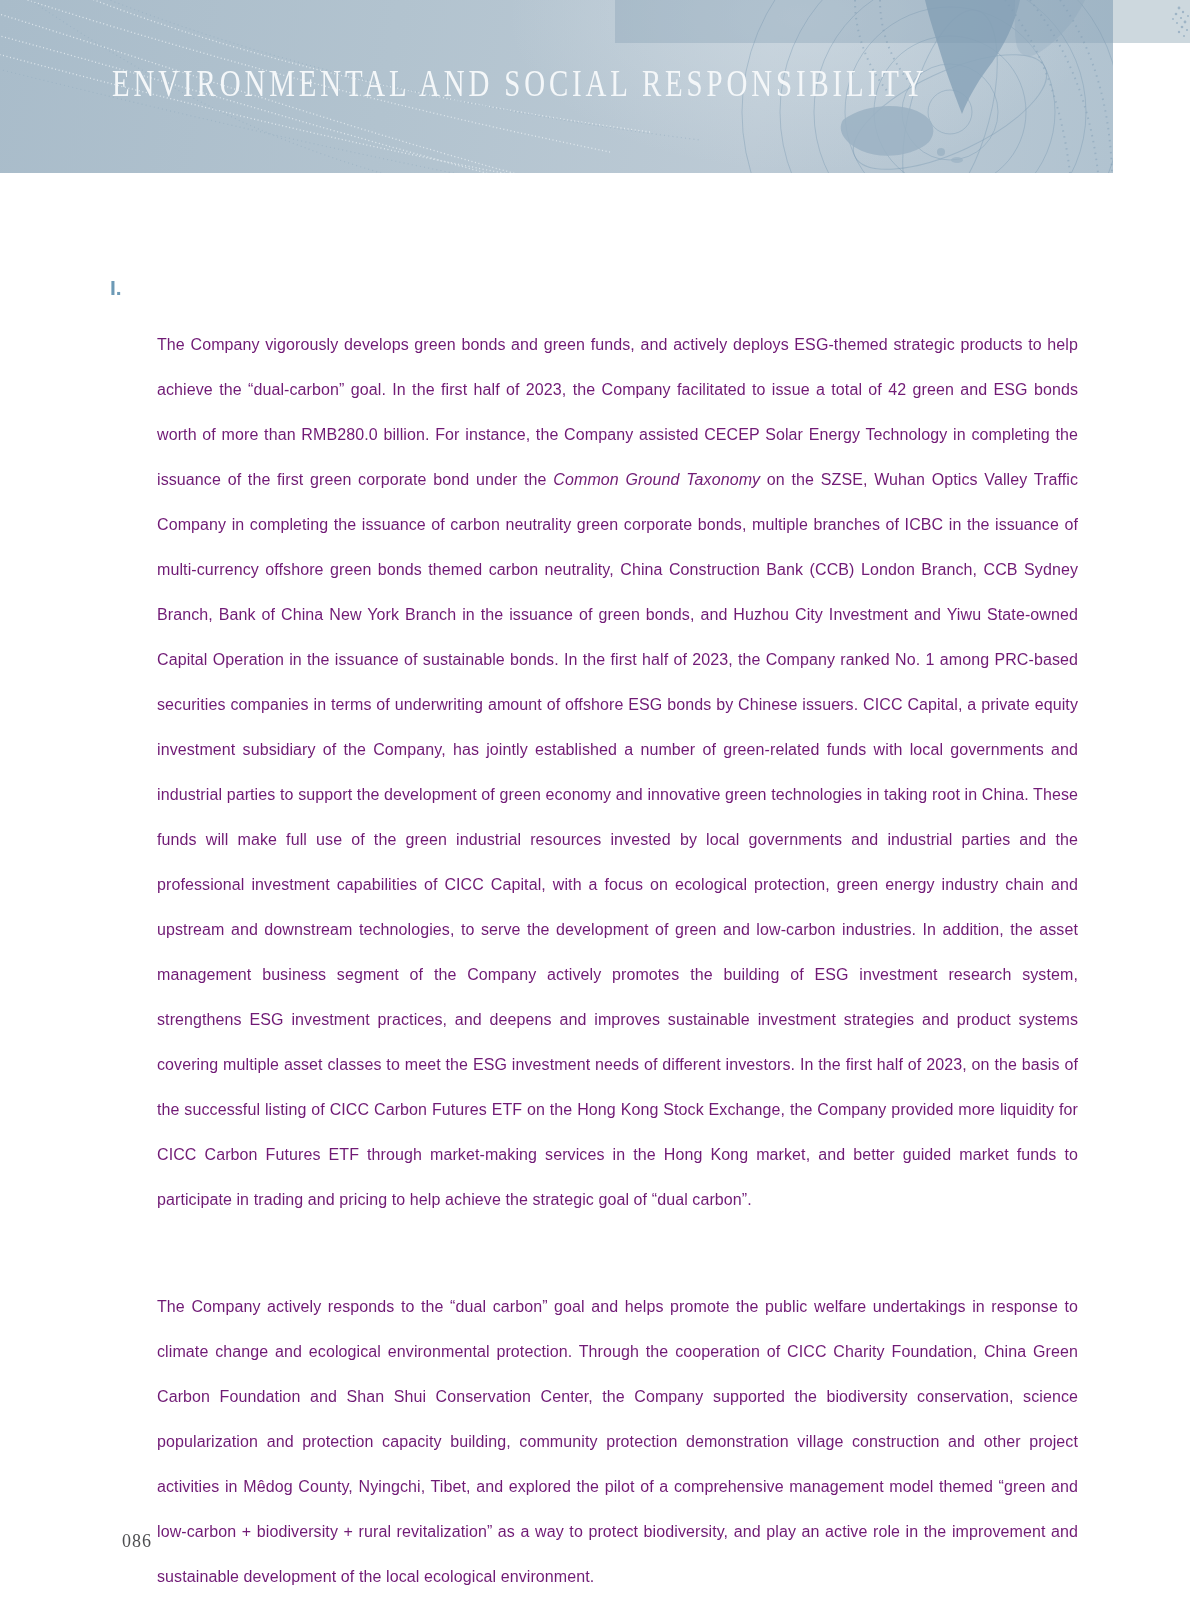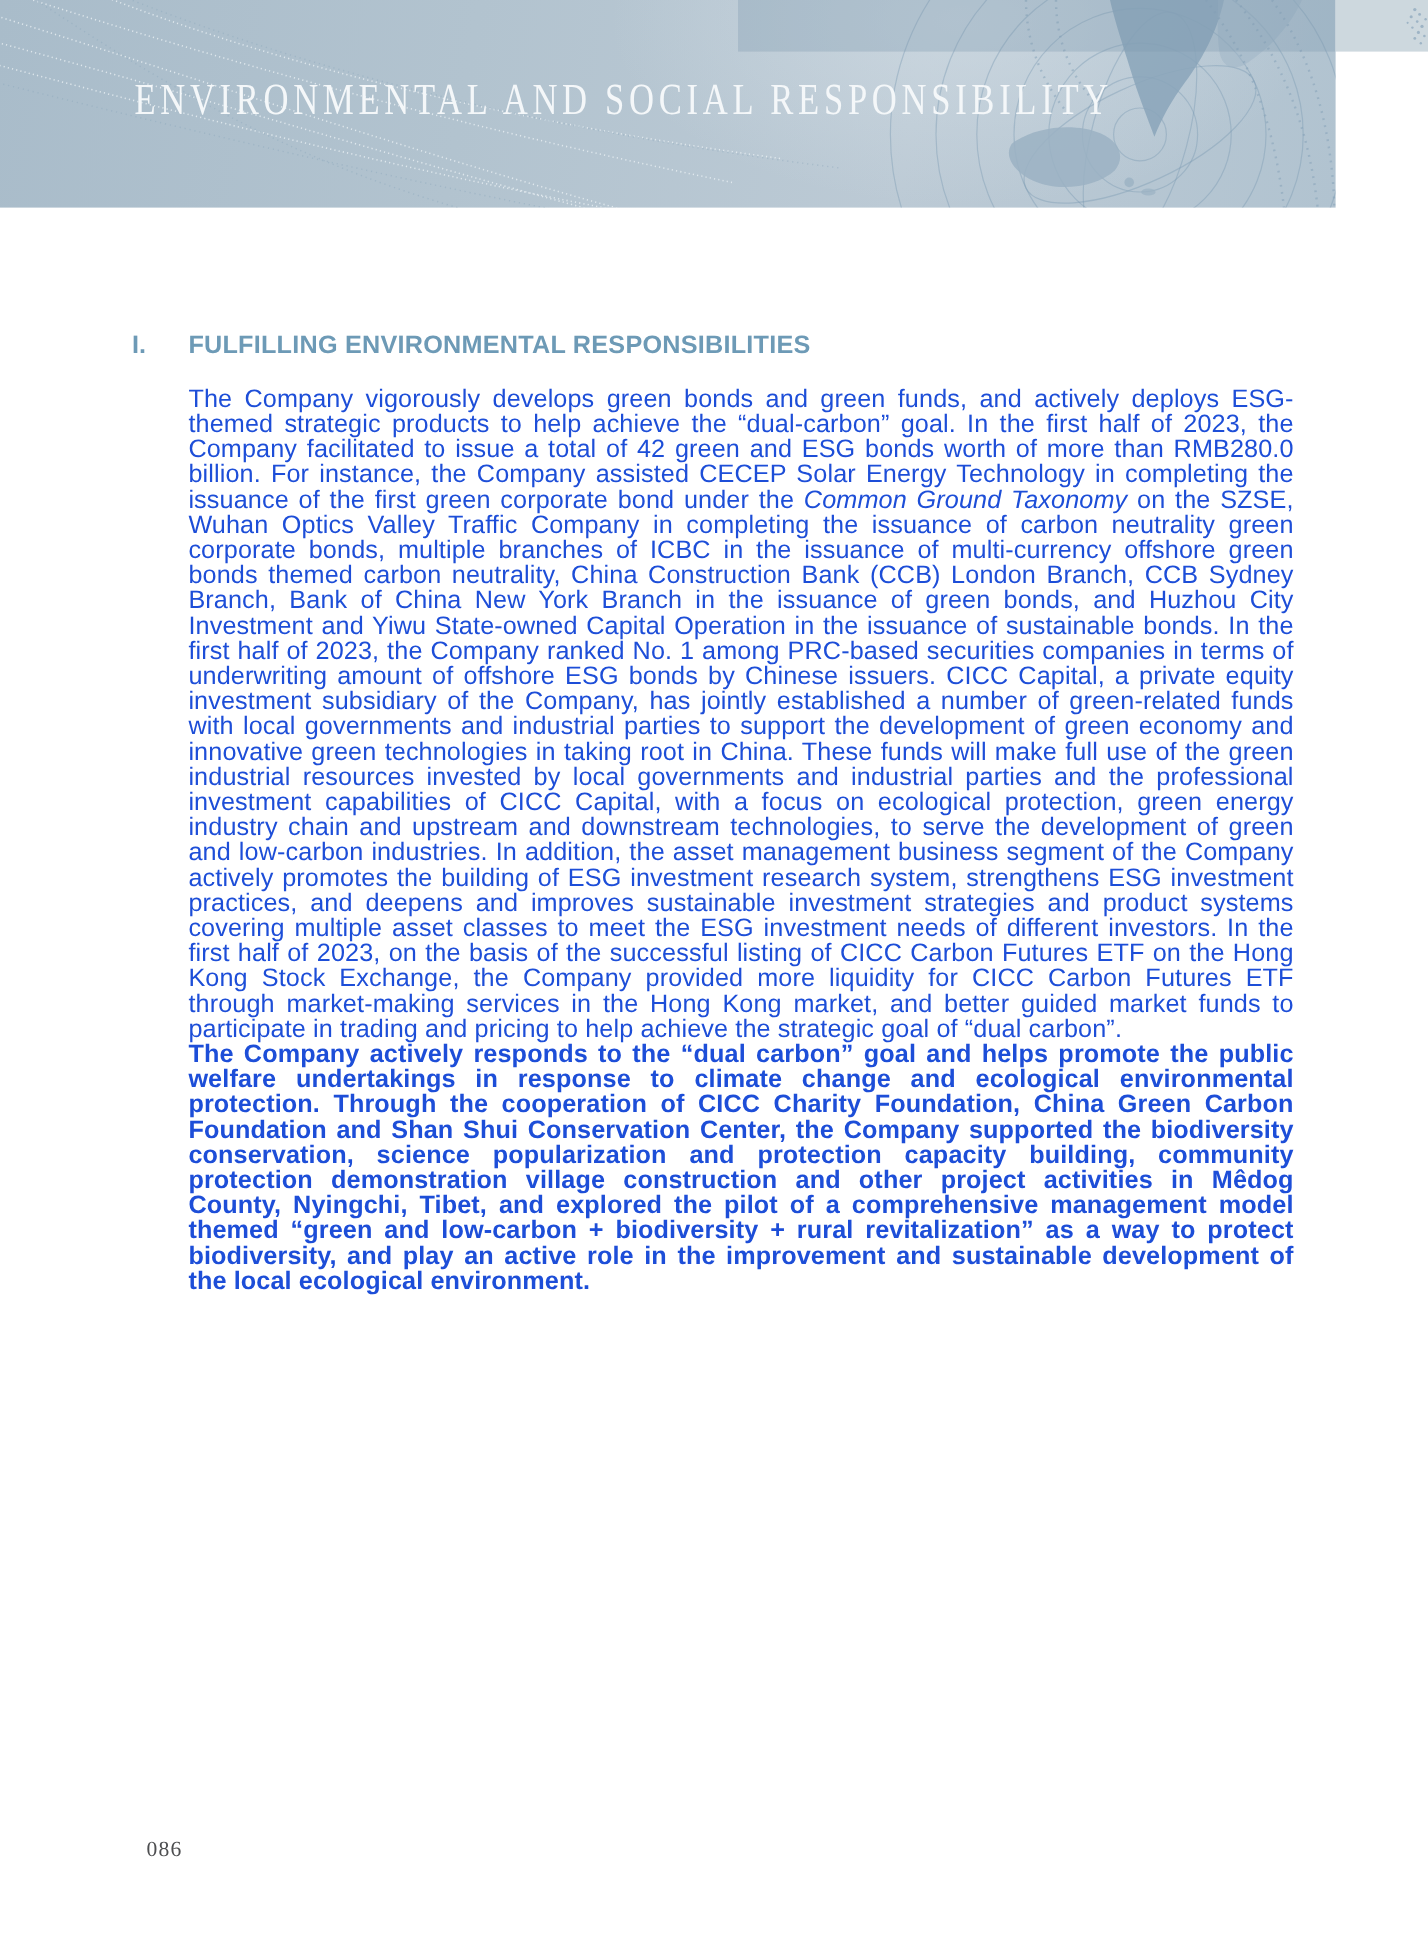--- a/index.html
+++ b/index.html
@@ -41,25 +41,25 @@
   .sec-num{
     width:47px;flex:0 0 47px;
     font-weight:700;font-size:21px;line-height:26px;color:#6d9ab6;
   }
   .sec-title{
     margin:0;font-weight:700;font-size:21px;line-height:26px;
     color:#6d9ab6;letter-spacing:.2px;
   }
   .body-copy{
     margin:0 0 0 47px;width:921px;
-    color:#1d4ed8;font-size:21px;line-height:21px;
+    color:#701a75;font-size:16px;line-height:45px;
     text-align:justify;letter-spacing:.1px;
   }
   .p1{margin-top:21px;}
-  .p2{font-weight:bold;}
+  .p2{margin-top:62px;}
   .body-copy em{font-style:italic;}
 
   
   .page-number{
     position:absolute;left:111px;top:1531px;
     font-family:"Liberation Serif", serif;
     font-size:18px;color:#4d4e50;letter-spacing:1px;margin-left:11px;
   }
 </style>
 </head>
@@ -127,21 +127,20 @@
         <circle cx="71" cy="36" r="1.0"></circle>
           <circle cx="75" cy="16" r="1.0"></circle>
           <circle cx="60" cy="19" r="0.9"></circle>
       </g>
     </svg>
   </div>
 
   <main class="content">
     <div class="sec-head">
       <span class="sec-num">I.</span>
-      <h2 class="sec-title">FULFILLING ENVIRONMENTAL RESPONSIBILITIES</h2>
     </div>
 
     <p class="body-copy p1"><span>The Company vigorously develops green bonds and green funds, and actively deploys ESG-themed strategic products to help achieve the “dual-carbon” goal. In the first half of 2023, the Company facilitated to issue a total of 42 green and ESG bonds worth of more than RMB280.0 billion. For instance, the Company assisted CECEP Solar Energy Technology in completing the issuance of the first green corporate bond under the </span><em>Common Ground Taxonomy</em><span> on the SZSE, Wuhan Optics Valley Traffic Company in completing the issuance of carbon neutrality green corporate bonds, multiple branches of ICBC in the issuance of multi-currency offshore green bonds themed carbon neutrality, China Construction Bank (CCB) London Branch, CCB Sydney Branch, Bank of China New York Branch in the issuance of green bonds, and Huzhou City Investment and Yiwu State-owned Capital Operation in the issuance of sustainable bonds. In the first half of 2023, the Company ranked No. 1 among PRC-based securities companies in terms of underwriting amount of offshore ESG bonds by Chinese issuers. CICC Capital, a private equity investment subsidiary of the Company, has jointly established a number of green-related funds with local governments and industrial parties to support the development of green economy and innovative green technologies in taking root in China. These funds will make full use of the green industrial resources invested by local governments and industrial parties and the professional investment capabilities of CICC Capital, with a focus on ecological protection, green energy industry chain and upstream and downstream technologies, to serve the development of green and low-carbon industries. In addition, the asset management business segment of the Company actively promotes the building of ESG investment research system, strengthens ESG investment practices, and deepens and improves sustainable investment strategies and product systems covering multiple asset classes to meet the ESG investment needs of different investors. In the first half of 2023, on the basis of the successful listing of CICC Carbon Futures ETF on the Hong Kong Stock Exchange, the Company provided more liquidity for CICC Carbon Futures ETF through market-making services in the Hong Kong market, and better guided market funds to participate in trading and pricing to help achieve the strategic goal of “dual carbon”.</span></p>
 
     <p class="body-copy p2">The Company actively responds to the “dual carbon” goal and helps promote the public welfare undertakings in response to climate change and ecological environmental protection. Through the cooperation of CICC Charity Foundation, China Green Carbon Foundation and Shan Shui Conservation Center, the Company supported the biodiversity conservation, science popularization and protection capacity building, community protection demonstration village construction and other project activities in Mêdog County, Nyingchi, Tibet, and explored the pilot of a comprehensive management model themed “green and low-carbon + biodiversity + rural revitalization” as a way to protect biodiversity, and play an active role in the improvement and sustainable development of the local ecological environment.</p>
   </main>
 
   <span class="page-number">086</span>
 
 </div>

